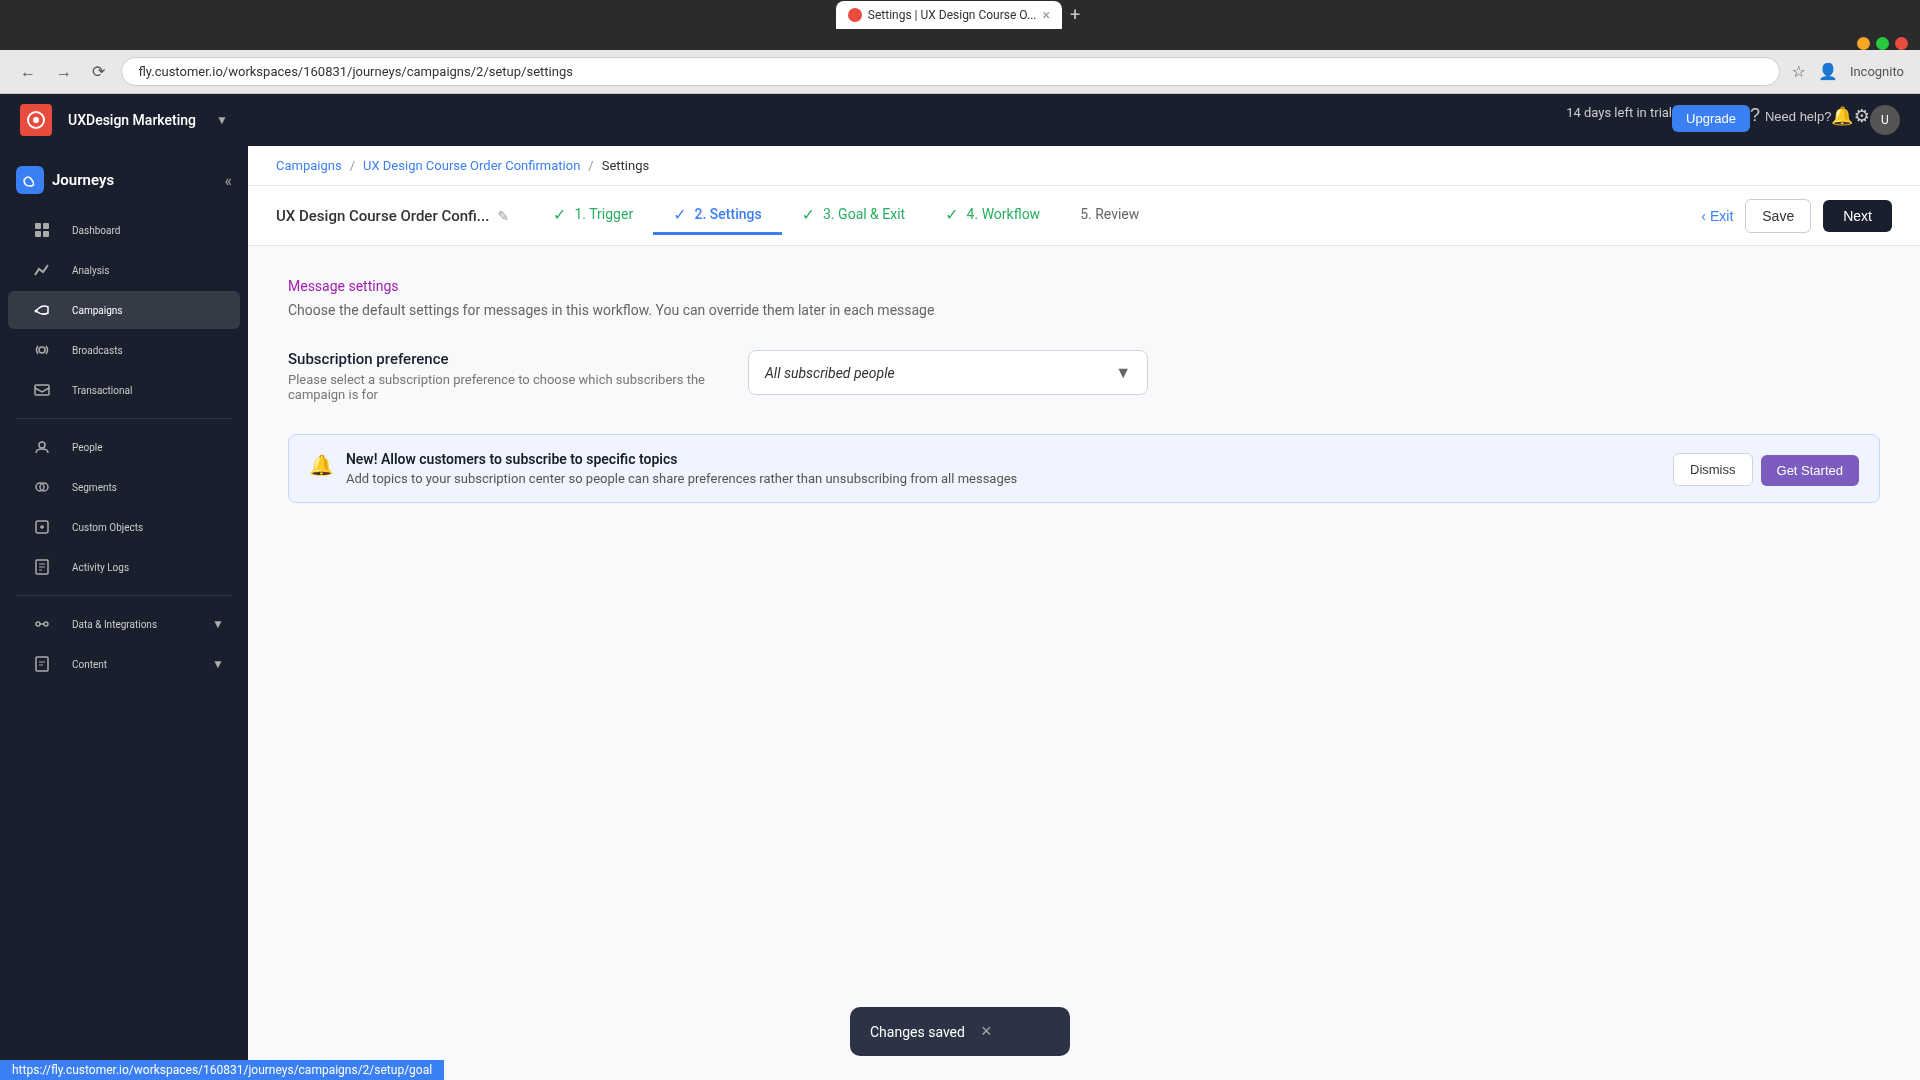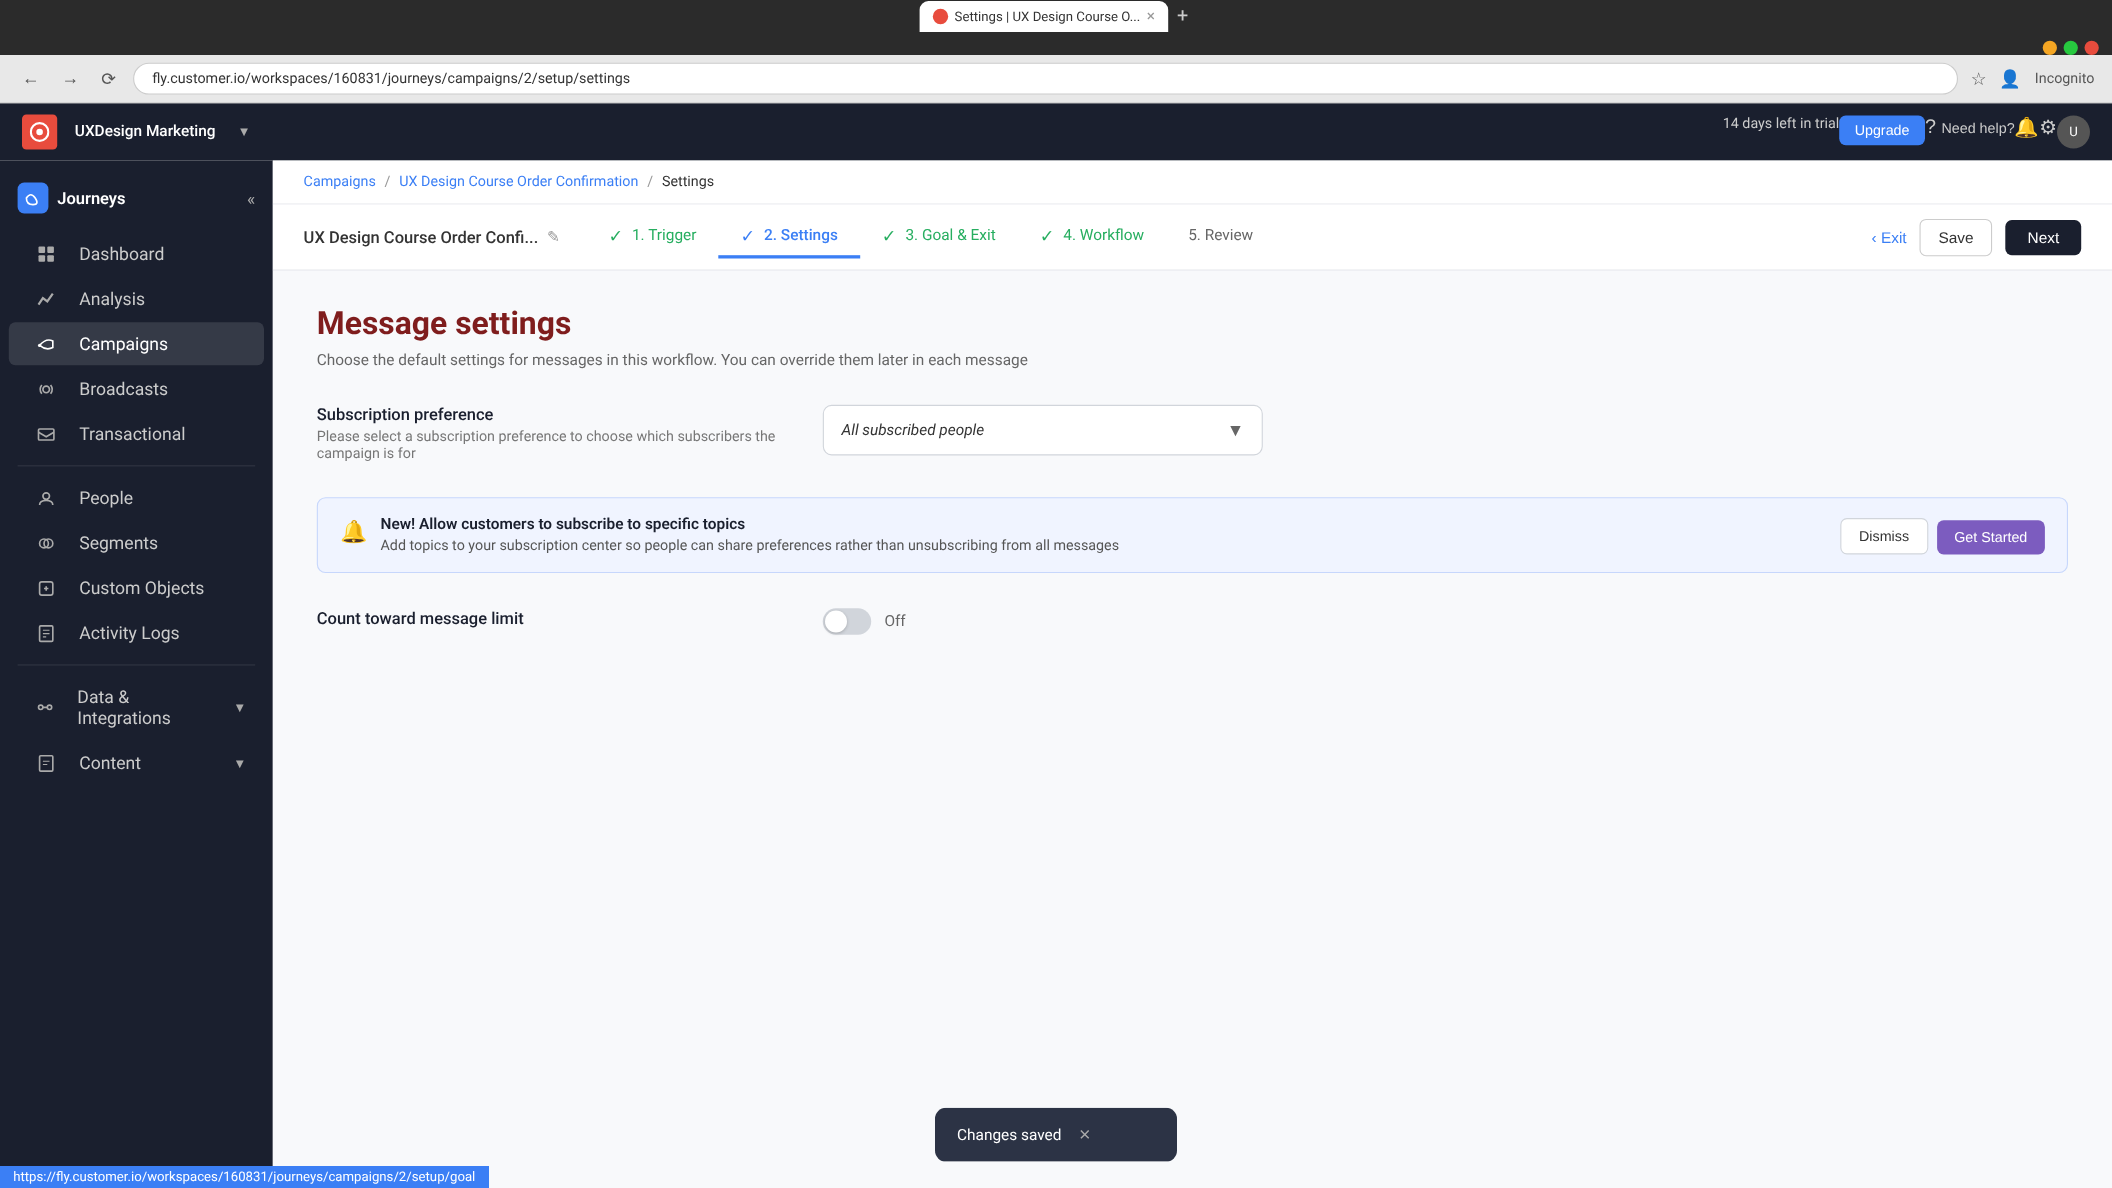--- a/index.html
+++ b/index.html
@@ -38,21 +38,21 @@
     .avatar { width: 30px; height: 30px; background: #555; border-radius: 50%; display: flex; align-items: center; justify-content: center; color: #fff; font-size: 12px; }
 
     
     .app-body { display: flex; height: calc(1080px - 50px - 44px - 52px); }
 
     
     .sidebar { width: 248px; background: #1a1f2e; display: flex; flex-direction: column; padding: 12px 0; flex-shrink: 0; }
     .sidebar-section-icon { width: 36px; display: flex; justify-content: center; color: #aaa; font-size: 16px; }
     .sidebar-item { display: flex; align-items: center; padding: 10px 16px; gap: 12px; cursor: pointer; color: #ccc; font-size: 14px; border-radius: 6px; margin: 1px 8px; }
     .sidebar-item.active { background: rgba(255,255,255,0.12); color: #fff; }
-    .sidebar-item-label { font-size: 16px; }
+    .sidebar-item-label { font-size: 10px; }
     .sidebar-top { display: flex; align-items: center; padding: 8px 16px 16px; gap: 8px; }
     .sidebar-app-icon { width: 28px; height: 28px; background: #3b7ff5; border-radius: 6px; display: flex; align-items: center; justify-content: center; color: #fff; font-size: 13px; }
     .sidebar-title { color: #fff; font-size: 15px; font-weight: 600; }
     .sidebar-collapse { margin-left: auto; color: #aaa; cursor: pointer; font-size: 16px; }
     .sidebar-divider { height: 1px; background: rgba(255,255,255,0.1); margin: 8px 16px; }
 
     
     .main-content { flex: 1; background: #f8f9fb; display: flex; flex-direction: column; overflow: hidden; }
 
     
@@ -70,21 +70,21 @@
     .step.active { color: #3b7ff5; border-bottom: 3px solid #3b7ff5; font-weight: 500; }
     .step.completed { color: #27ae60; }
     .step-check { color: #27ae60; font-size: 16px; }
     .step-nav-right { display: flex; align-items: center; gap: 12px; margin-left: auto; }
     .exit-btn { color: #3b7ff5; font-size: 14px; cursor: pointer; background: none; border: none; display: flex; align-items: center; gap: 4px; }
     .save-btn { background: none; border: 1px solid #ccc; color: #333; padding: 8px 16px; border-radius: 6px; font-size: 14px; cursor: pointer; }
     .next-btn { background: #1a1f2e; color: #fff; border: none; padding: 8px 20px; border-radius: 6px; font-size: 14px; cursor: pointer; font-weight: 500; }
 
     
     .page-content { flex: 1; padding: 32px 40px; overflow-y: auto; }
-    .section-title { font-size: 29px; font-weight: 700; color: #7f1d1d; margin-bottom: 8px; }
+    .section-title { font-size: 14px; font-weight: 400; color: #a21caf; margin-bottom: 8px; }
     .section-desc { font-size: 14px; color: #666; margin-bottom: 32px; }
 
     
     .setting-row { display: flex; align-items: flex-start; margin-bottom: 32px; }
     .setting-info { flex: 0 0 460px; }
     .setting-label { font-size: 15px; font-weight: 500; color: #1a1f2e; margin-bottom: 4px; }
     .setting-hint { font-size: 13px; color: #777; }
     .setting-control { flex: 1; max-width: 400px; }
 
     
@@ -365,33 +365,20 @@
         <div class="banner-content">
           <div class="banner-title">New! Allow customers to subscribe to specific topics</div>
           <div class="banner-desc">Add topics to your subscription center so people can share preferences rather than unsubscribing from all messages</div>
         </div>
         <div class="banner-actions">
           <button class="dismiss-btn">Dismiss</button>
           <button class="get-started-btn">Get Started</button>
         </div>
       </div>
 
-      <div class="setting-row">
-        <div class="setting-info">
-          <div class="setting-label">Count toward message limit</div>
-        </div>
-        <div class="setting-control">
-          <div class="toggle-row">
-            <div class="toggle">
-              <div class="toggle-knob"></div>
-            </div>
-            <span class="toggle-label">Off</span>
-          </div>
-        </div>
-      </div>
     </div>
   </div>
 </div>
 
 <div class="toast">
   <span>Changes saved</span>
   <button class="toast-close">×</button>
 </div>
 
 <div class="status-bar">

